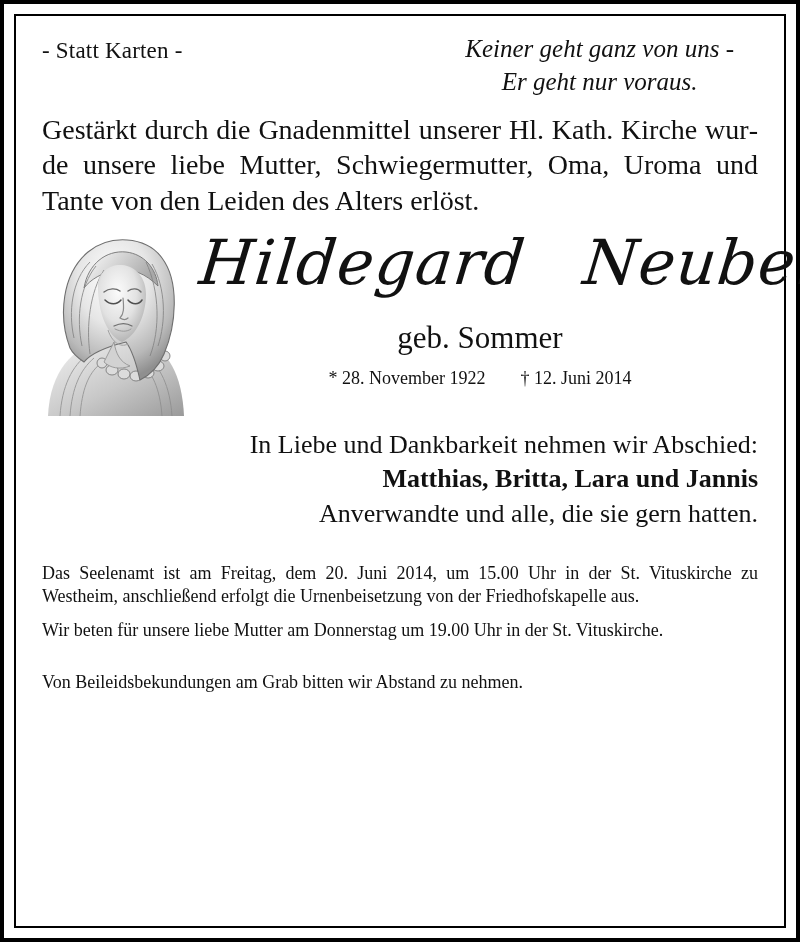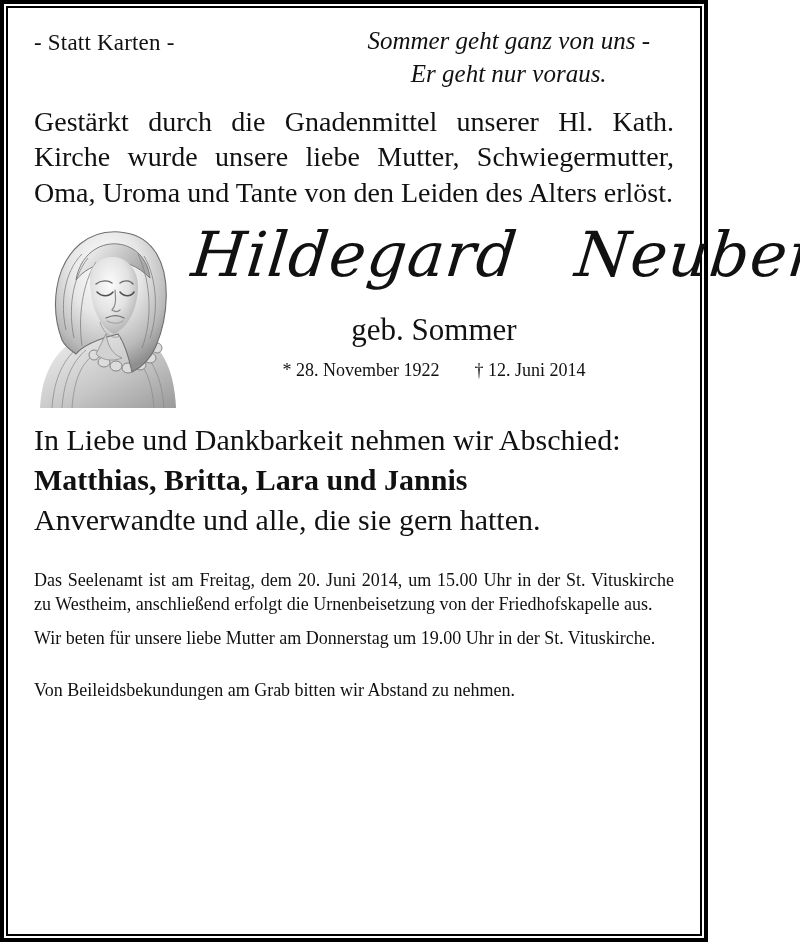--- a/index.html
+++ b/index.html
@@ -12,25 +12,25 @@
     height: 942px;
     font-family: "Liberation Serif", "DejaVu Serif", serif;
     color: #111111;
     overflow: hidden;
   }
 
   
   .notice {
     position: relative;
     box-sizing: border-box;
-    width: 708px;
+    width: 800px;
     height: 942px;
     background: #ffffff;
     border: 4px solid #000000;
-    padding: 2px;
+    padding: 10px;
   }
   .notice-inner {
     position: relative;
     box-sizing: border-box;
     width: 100%;
     height: 100%;
     border: 2px solid #000000;
     background: #ffffff;
     padding: 16px 24px 10px 24px;
   }
@@ -122,23 +122,24 @@
     font-size: 18px;
     white-space: nowrap;
   }
   .dates .gap { display: inline-block; width: 26px; }
 
   
   .mourn {
     margin: 4px 2px 0 2px;
   }
   .mourn-line {
-    font-size: 30px;
+    font-size: 26px;
     line-height: 1.33;
     white-space: nowrap;
+    text-align: right;
   }
   .mourn-line.bold { font-weight: bold; }
 
   
   .address {
     margin: 32px 2px 0 2px;
     font-size: 24.5px;
     white-space: nowrap;
   }
 
@@ -156,21 +157,21 @@
 </style>
 </head>
 <body>
 
 <div class="notice">
   <div class="notice-inner">
 
     <div class="header-row">
       <div class="statt-karten">- Statt Karten -</div>
       <div class="motto">
-        <div>Sommer geht ganz von uns -</div>
+        <div>Keiner geht ganz von uns -</div>
         <div>Er geht nur voraus.</div>
       </div>
     </div>
 
     <div class="intro">Gestärkt durch die Gnadenmittel unserer Hl. Kath. Kirche wur­de unsere liebe Mutter, Schwiegermutter, Oma, Uroma und Tante von den Leiden des Alters erlöst.</div>
 
     <div class="name-block">
 
       <div class="madonna">
         <svg viewBox="0 0 150 186" xmlns="http://www.w3.org/2000/svg">

